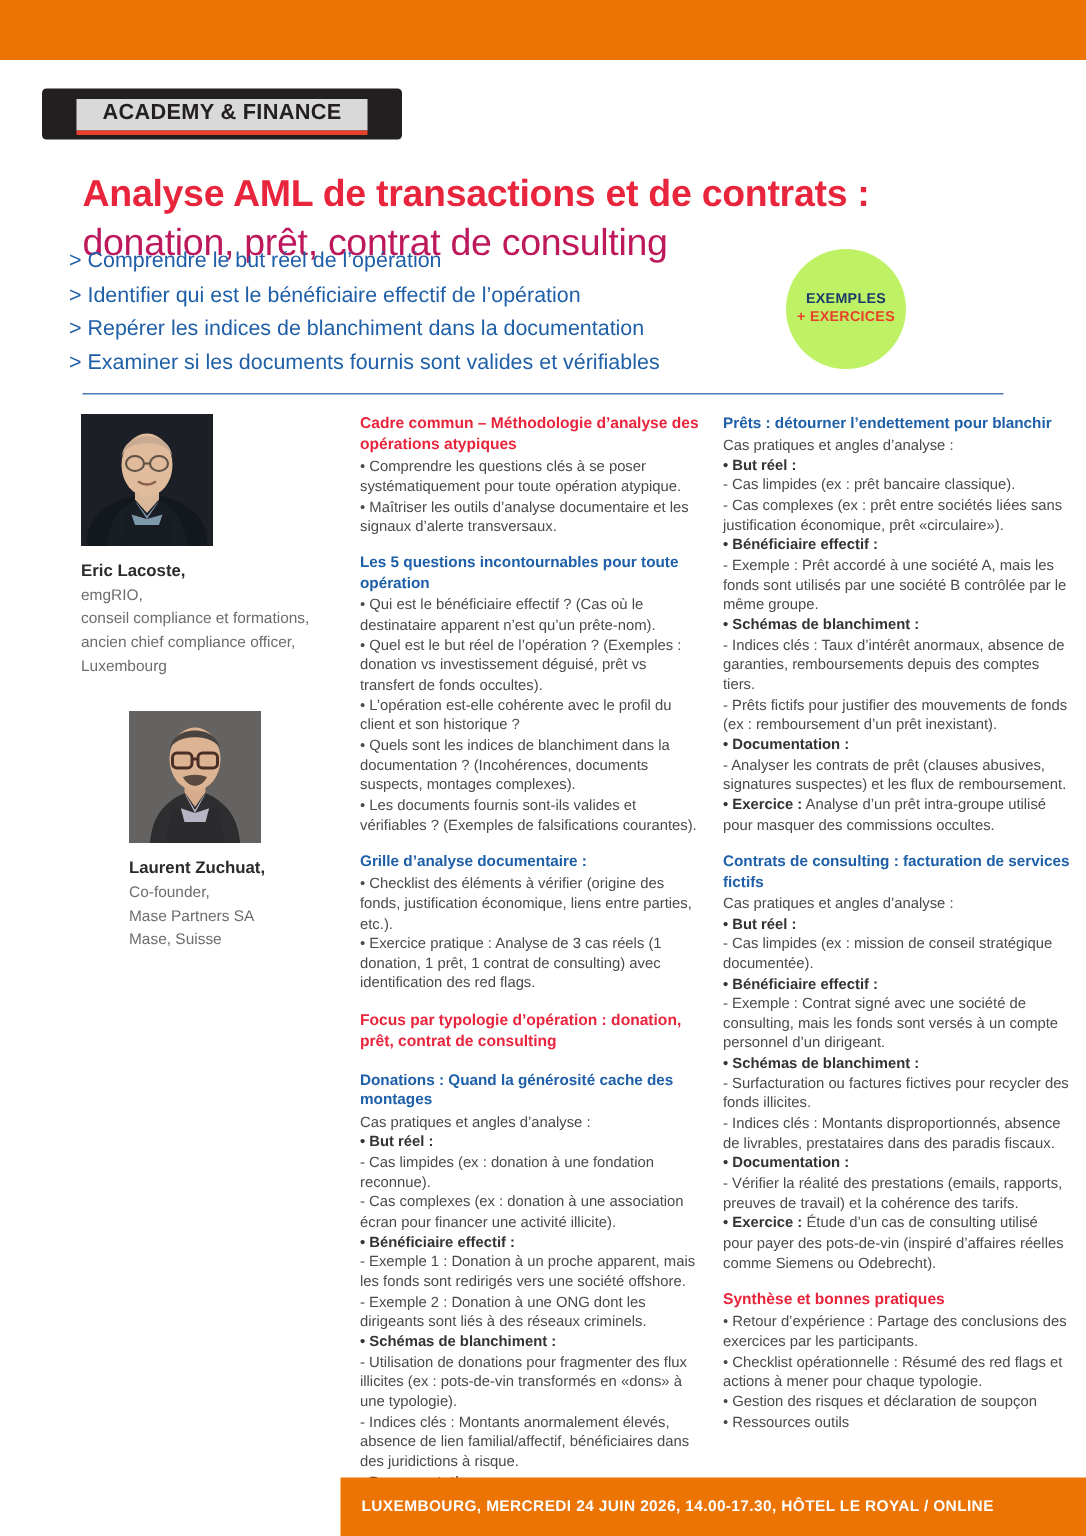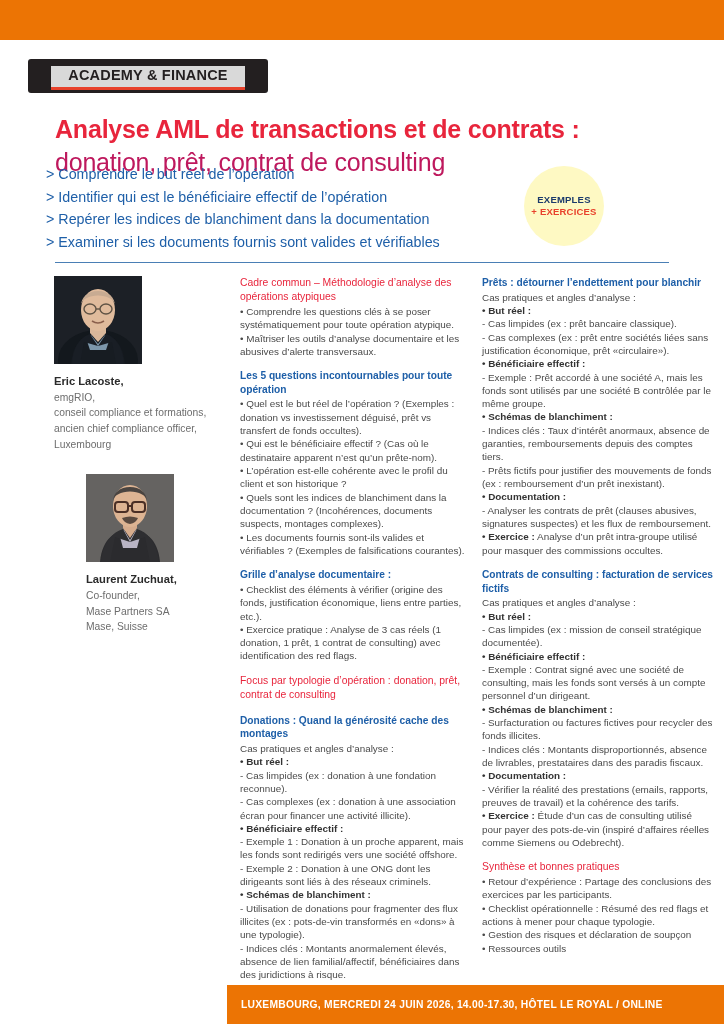--- a/index.html
+++ b/index.html
@@ -97,21 +97,21 @@
     line-height: 1.58;
     white-space: nowrap;
   }
 
   
   .badge {
     position: absolute;
     left: 524px; top: 166px;
     width: 80px; height: 80px;
     border-radius: 50%;
-    background: #fef9c3;
+    background: #bef264;
     display: flex;
     flex-direction: column;
     align-items: center;
     justify-content: center;
     line-height: 1.25;
   }
   .badge-l1 { font-size: 9.5px; font-weight: bold; color: #1b3a6b; letter-spacing: 0.2px;}
   .badge-l2 { font-size: 9.5px; font-weight: bold; color: #e8412b; letter-spacing: 0.2px;}
 
   
@@ -155,21 +155,21 @@
     width: 228px;
   }
   .col-right {
     position: absolute;
     left: 482px; top: 276px;
     width: 232px;
   }
 
   .h-red {
     font-size: 10.4px;
-    font-weight: normal;
+    font-weight: bold;
     color: #e8253c;
     line-height: 1.34;
     margin-bottom: 1px;
   }
   .h-blue {
     font-size: 10.2px;
     font-weight: bold;
     color: #1e5fa8;
     line-height: 1.34;
     margin-bottom: 1px;
@@ -277,25 +277,25 @@
       <div class="sp-line">Co-founder,</div>
       <div class="sp-line">Mase Partners SA</div>
       <div class="sp-line">Mase, Suisse</div>
     </div>
 
   </div>
 
   <div class="col-mid" id="col-mid">
       <div class="h-red">Cadre commun – Méthodologie d’analyse des opérations atypiques</div>
       <div class="body-line">• Comprendre les questions clés à se poser systématiquement pour toute opération atypique.</div>
-      <div class="body-line">• Maîtriser les outils d’analyse documentaire et les abusives d’alerte transversaux.</div>
+      <div class="body-line">• Maîtriser les outils d’analyse documentaire et les signaux d’alerte transversaux.</div>
       <div class="gap-md"></div>
       <div class="h-blue">Les 5 questions incontournables pour toute opération</div>
+      <div class="body-line">• Qui est le bénéficiaire effectif ? (Cas où le destinataire apparent n’est qu’un prête-nom).</div>
       <div class="body-line">• Quel est le but réel de l’opération ? (Exemples : donation vs investissement déguisé, prêt vs transfert de fonds occultes).</div>
-      <div class="body-line">• Qui est le bénéficiaire effectif ? (Cas où le destinataire apparent n’est qu’un prête-nom).</div>
       <div class="body-line">• L’opération est-elle cohérente avec le profil du client et son historique ?</div>
       <div class="body-line">• Quels sont les indices de blanchiment dans la documentation ? (Incohérences, documents suspects, montages complexes).</div>
       <div class="body-line">• Les documents fournis sont-ils valides et vérifiables ? (Exemples de falsifications courantes).</div>
       <div class="gap-md"></div>
       <div class="h-blue">Grille d’analyse documentaire :</div>
       <div class="body-line">• Checklist des éléments à vérifier (origine des fonds, justification économique, liens entre parties, etc.).</div>
       <div class="body-line">• Exercice pratique : Analyse de 3 cas réels (1 donation, 1 prêt, 1 contrat de consulting) avec identification des red flags.</div>
       <div class="gap-md"></div>
       <div class="h-red">Focus par typologie d’opération : donation, prêt, contrat de consulting</div>
       <div class="gap-md"></div>

